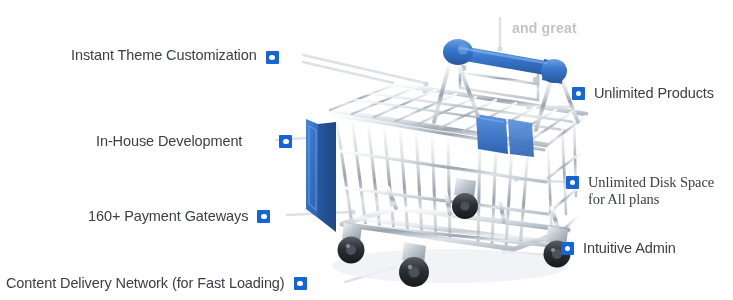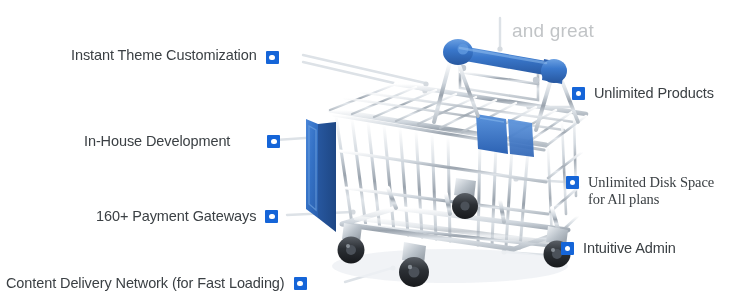--- a/index.html
+++ b/index.html
@@ -70,38 +70,39 @@
     border-radius: 50%;
   }
 
   
   .callout.left .bullet { margin-left: 9px; margin-top: 2px; }
   
   .callout.right .bullet { margin-right: 9px; margin-top: 2px; }
 
   
   #co-instant-theme        { left: 71px;  top: 47px; align-items: flex-end;  }
-  #co-inhouse-dev          { left: 84px;  top: 133px; gap: 28px; }
-  #co-payment-gateways     { left: 96px;  top: 208px; justify-content: flex-end; }
+  #co-inhouse-dev          { left: 96px;  top: 133px; gap: 28px; }
+  #co-payment-gateways     { left: 88px;  top: 208px; justify-content: flex-end; }
   #co-cdn                  { left: 6px;   top: 275px; text-align: center; }
   #co-mobile-themes        { left: 494px; top: 1px;   }
   #co-unlimited-products   { left: 572px; top: 85px; }
   #co-disk-space           { left: 566px; top: 174px; font-family: Liberation Serif, serif; }
   #co-intuitive-admin      { left: 561px; top: 240px; }
 
   
   #occluded-fragment {
     position: absolute;
     left: 512px;
     top: 20px;
-    font-size: 19px;
+    font-size: 14px;
     color: #8f9499;
     opacity: 0.55;
     white-space: nowrap;
     letter-spacing: 0.2px;
+    font-weight: bold;
   }
 </style>
 </head>
 <body>
 
 <div id="stage">
 
   <svg id="leaders" viewBox="0 0 733 300" width="733" height="300">
     <defs>
       <style>

